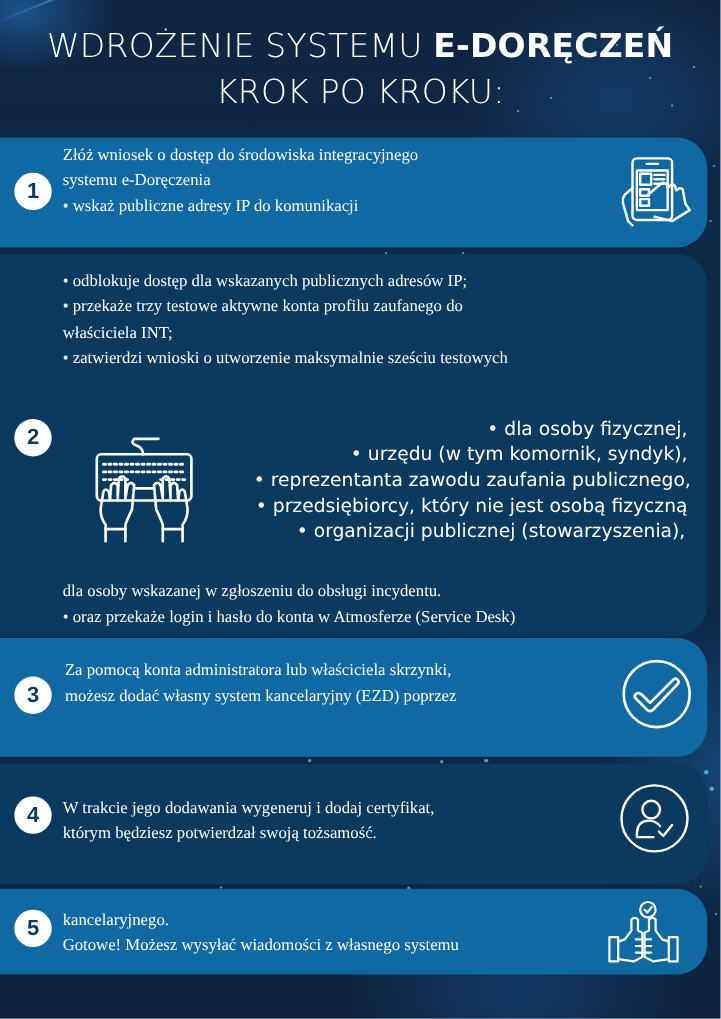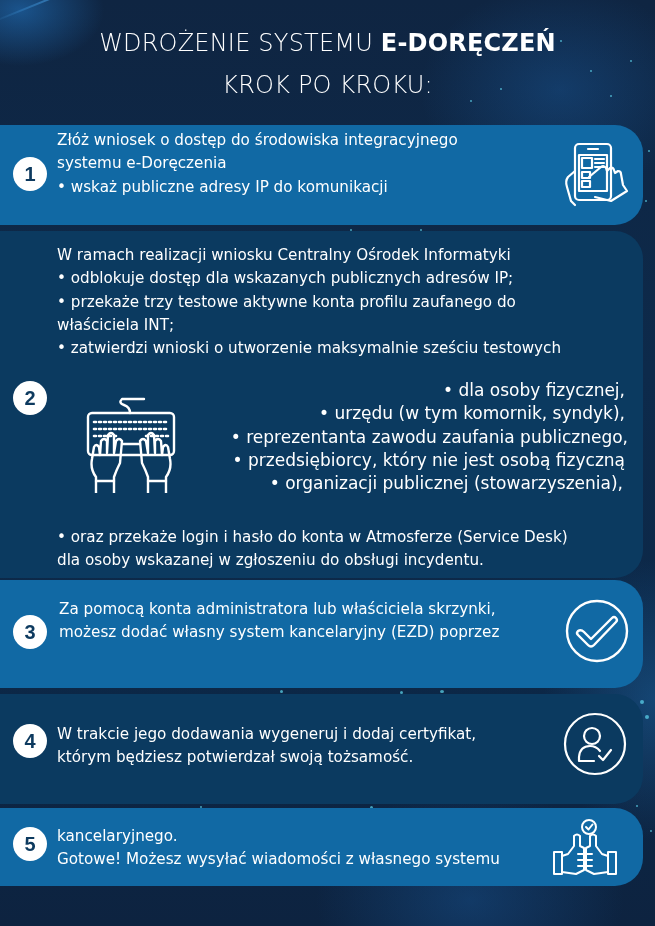--- a/index.html
+++ b/index.html
@@ -14,42 +14,42 @@
       radial-gradient(ellipse 220px 160px at 470px 900px, rgba(30,110,190,0.30), transparent 70%),
       radial-gradient(ellipse 160px 200px at 655px 700px, rgba(40,140,220,0.30), transparent 70%),
       linear-gradient(180deg, #0f2542 0%, #0d2a4b 40%, #0c2848 70%, #0d2340 100%);
   }
   .stars { position: absolute; inset: 0; pointer-events: none; }
   .stars span { position: absolute; width: 2px; height: 2px; border-radius: 50%; background: #5fd8f0; opacity: .7; }
   .glow-line { position: absolute; left: -10px; top: 0; width: 130px; height: 2px; background: linear-gradient(90deg, rgba(80,180,255,0), rgba(80,180,255,.9)); transform: rotate(-22deg); transform-origin: left; top: 22px; }
 
   .title {
     position: absolute; left: 0; top: 22px; width: 655px;
-    text-align: center; font-size: 24px; line-height: 42px; letter-spacing: 0.2px;
+    text-align: center; font-size: 30px; line-height: 42px; letter-spacing: 0.2px;
     font-weight: 300;
   }
   .title .bold { font-weight: 700; }
 
   .box {
     position: absolute; left: 0; width: 643px;
     border-radius: 0 28px 28px 0;
   }
   .box.light { background: #1169a4; }
   .box.dark { background: #0b3a60; }
 
   .num {
     position: absolute; left: 13px;
     width: 34px; height: 34px; border-radius: 50%;
     background: #ffffff; color: #0d3a5f;
     font-family: "Liberation Sans", sans-serif; font-weight: 700; font-size: 20px;
     display: flex; align-items: center; justify-content: center;
   }
 
   .text { position: absolute; font-size: 15.2px; line-height: 23.3px; color: #ffffff; }
-  .text p { white-space: nowrap; }
+  .text p { white-space: nowrap; font-family: Liberation Serif, serif; }
   .right-list { position: absolute; right: 18px; text-align: right; font-size: 17px; line-height: 23.3px; }
   .right-list p { white-space: nowrap; }
 
   .icon { position: absolute; }
   .icon svg { display: block; }
 </style>
 </head>
 <body>
 
 <div class="stars">
@@ -102,21 +102,20 @@
         <rect x="19" y="40" width="8" height="6"></rect>
       <path d="M12 30 L5 36 Q2 40 4 46 L8 60 L12 64"></path>
       <path d="M26 36 L38 26 Q41 24 43 27 L44 30 L47 27 Q50 26 51 29 L52 32 L55 30 Q58 30 58 33 L60 44 L64 50 L48 60 L32 56"></path>
     </svg>
   </div>
 </div>
 
 <div class="box dark" style="top:231px;height:347px;">
   <div class="num" style="top:150px;">2</div>
   <div class="text" style="left:57px;top:13px;">
-    <p>W ramach realizacji wniosku Centralny Ośrodek Informatyki</p>
     <p>• odblokuje dostęp dla wskazanych publicznych adresów IP;</p>
     <p>• przekaże trzy testowe aktywne konta profilu zaufanego do</p>
     <p>właściciela INT;</p>
     <p>• zatwierdzi wnioski o utworzenie maksymalnie sześciu testowych</p>
   </div>
   <div class="right-list" style="top:148px;">
     <p>• dla osoby fizycznej,</p>
     <p>• urzędu (w tym komornik, syndyk),</p>
     <p style="margin-right:-3px">• reprezentanta zawodu zaufania publicznego,</p>
     <p>• przedsiębiorcy, który nie jest osobą fizyczną</p>
@@ -133,22 +132,22 @@
         <line x1="60" y1="39" x2="82" y2="39"></line>
       </g>
       <line x1="36" y1="47" x2="54" y2="47"></line>
       <path d="M10 96 L10 80 Q4 72 6 62 L8 50 Q10 46 13 50 L14 58 L15 44 Q18 40 21 44 L21 56 L22 38 Q25 34 28 38 L28 56 L30 44 Q33 40 36 44 L34 66 Q30 74 28 80 L28 96"></path>
       <line x1="10" y1="84" x2="28" y2="84"></line>
       <path d="M80 96 L80 80 Q86 72 84 62 L82 50 Q80 46 77 50 L76 58 L75 44 Q72 40 69 44 L69 56 L68 38 Q65 34 62 38 L62 56 L60 44 Q57 40 54 44 L56 66 Q60 74 62 80 L62 96"></path>
       <line x1="62" y1="84" x2="80" y2="84"></line>
     </svg>
   </div>
   <div class="text" style="left:57px;top:295px;">
+    <p>dla osoby wskazanej w zgłoszeniu do obsługi incydentu.</p>
     <p>• oraz przekaże login i hasło do konta w Atmosferze (Service Desk)</p>
-    <p>dla osoby wskazanej w zgłoszeniu do obsługi incydentu.</p>
   </div>
 </div>
 
 <div class="box light" style="top:580px;height:108px;">
   <div class="num" style="top:35px;">3</div>
   <div class="text" style="left:59px;top:18px;">
     <p>Za pomocą konta administratora lub właściciela skrzynki,</p>
     <p>możesz dodać własny system kancelaryjny (EZD) poprzez</p>
   </div>
   <div class="icon" style="left:564px;top:18px;">

